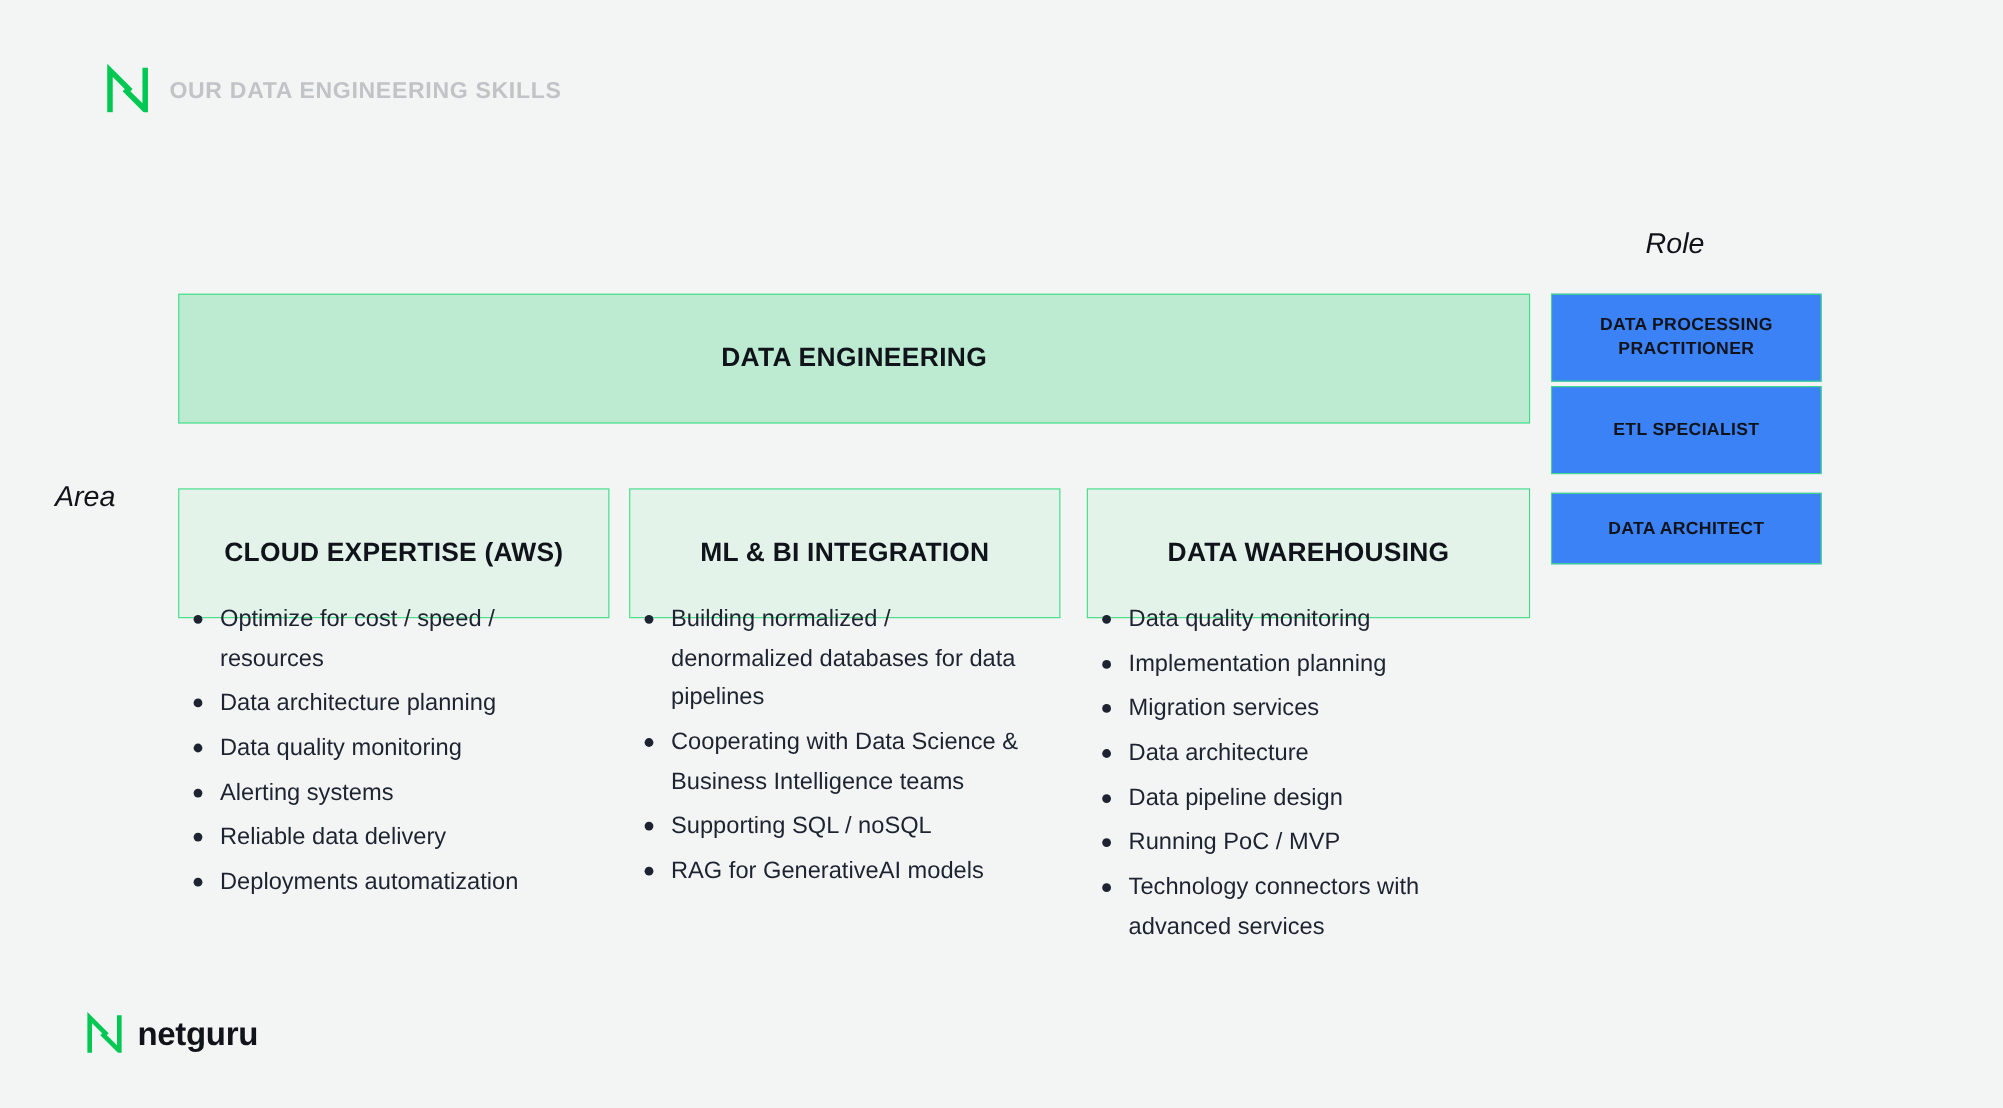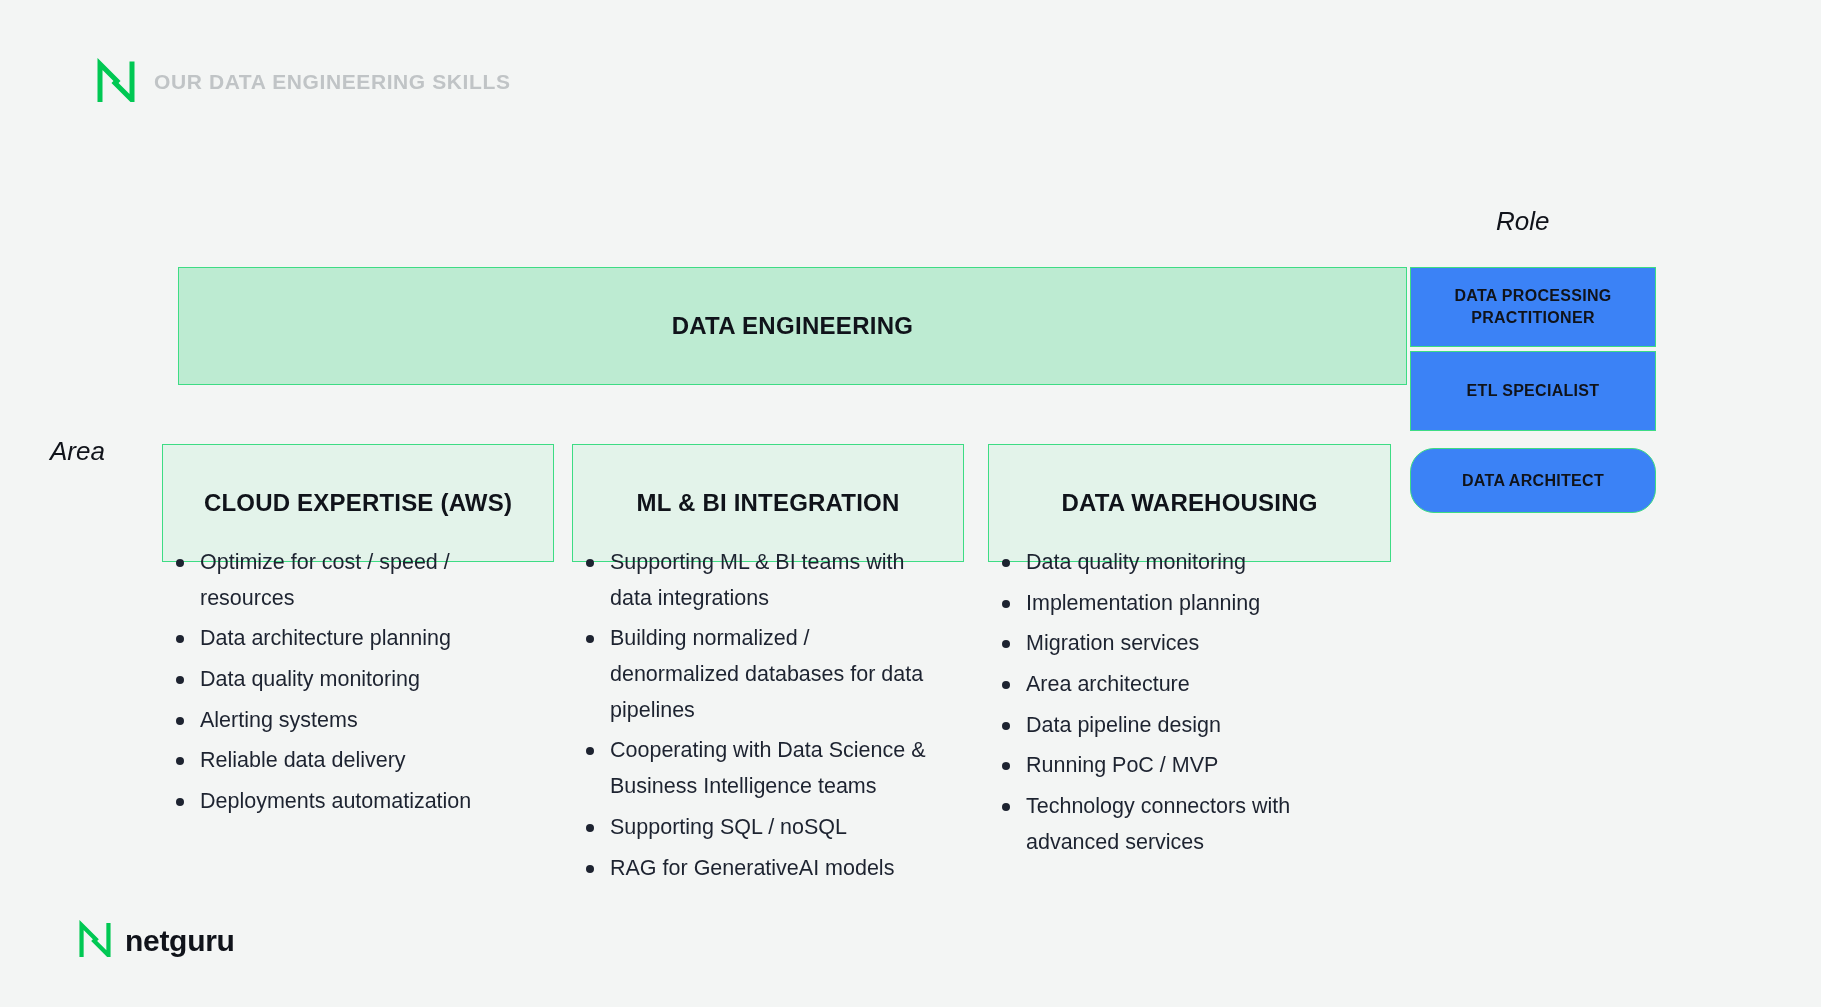--- a/index.html
+++ b/index.html
@@ -48,21 +48,21 @@
   
   .box {
     position: absolute;
     border: 1.5px solid #3ddc84;
     display: flex;
     align-items: center;
     justify-content: center;
     text-align: center;
   }
   .box-main {
-    left: 178px;
+    left: 162px;
     top: 267px;
     width: 1229px;
     height: 118px;
     background: #bdebd2;
   }
   .box-main .box-text {
     font-size: 24px;
     font-weight: bold;
     letter-spacing: 0.3px;
     color: #10131a;
@@ -91,21 +91,21 @@
   }
   .box-role .box-text {
     font-size: 16px;
     font-weight: bold;
     letter-spacing: 0.3px;
     color: #10131a;
     line-height: 1.35;
   }
   .role-0 { top: 267px; height: 80px; }
   .role-1 { top: 351px; height: 80px; text-align: right; }
-  .role-2 { top: 448px; height: 65px; border-radius: 24px; }
+  .role-2 { top: 448px; height: 65px; }
 
   
   .col {
     position: absolute;
     top: 545px;
   }
   .col-0 { left: 172px; width: 360px; }
   .col-1 { left: 582px; width: 350px; }
   .col-2 { left: 998px; width: 360px; }
 
@@ -191,34 +191,33 @@
     <li class="bullet-item">Data architecture planning</li>
     <li class="bullet-item">Data quality monitoring</li>
     <li class="bullet-item">Alerting systems</li>
     <li class="bullet-item">Reliable data delivery</li>
     <li class="bullet-item">Deployments automatization</li>
   </ul>
 </div>
 
 <div class="col col-1">
   <ul class="bullet-list">
-    <li class="bullet-item">Supporting ML &amp; BI teams with data integrations</li>
     <li class="bullet-item">Building normalized / denormalized databases for data pipelines</li>
     <li class="bullet-item">Cooperating with Data Science &amp; Business Intelligence teams</li>
     <li class="bullet-item">Supporting SQL / noSQL</li>
     <li class="bullet-item">RAG for GenerativeAI models</li>
   </ul>
 </div>
 
 <div class="col col-2">
   <ul class="bullet-list">
     <li class="bullet-item">Data quality monitoring</li>
     <li class="bullet-item">Implementation planning</li>
     <li class="bullet-item">Migration services</li>
-    <li class="bullet-item">Area architecture</li>
+    <li class="bullet-item">Data architecture</li>
     <li class="bullet-item">Data pipeline design</li>
     <li class="bullet-item">Running PoC / MVP</li>
     <li class="bullet-item">Technology connectors with advanced services</li>
   </ul>
 </div>
 
 <div class="footer-logo">
   <span class="logo-mark">
     <svg width="34" height="37" viewBox="0 0 40 44" fill="none" aria-hidden="true">
       <path d="M4 42 L4 6 L21 23" stroke="#00C853" stroke-width="5" stroke-linecap="square" fill="none"></path>

